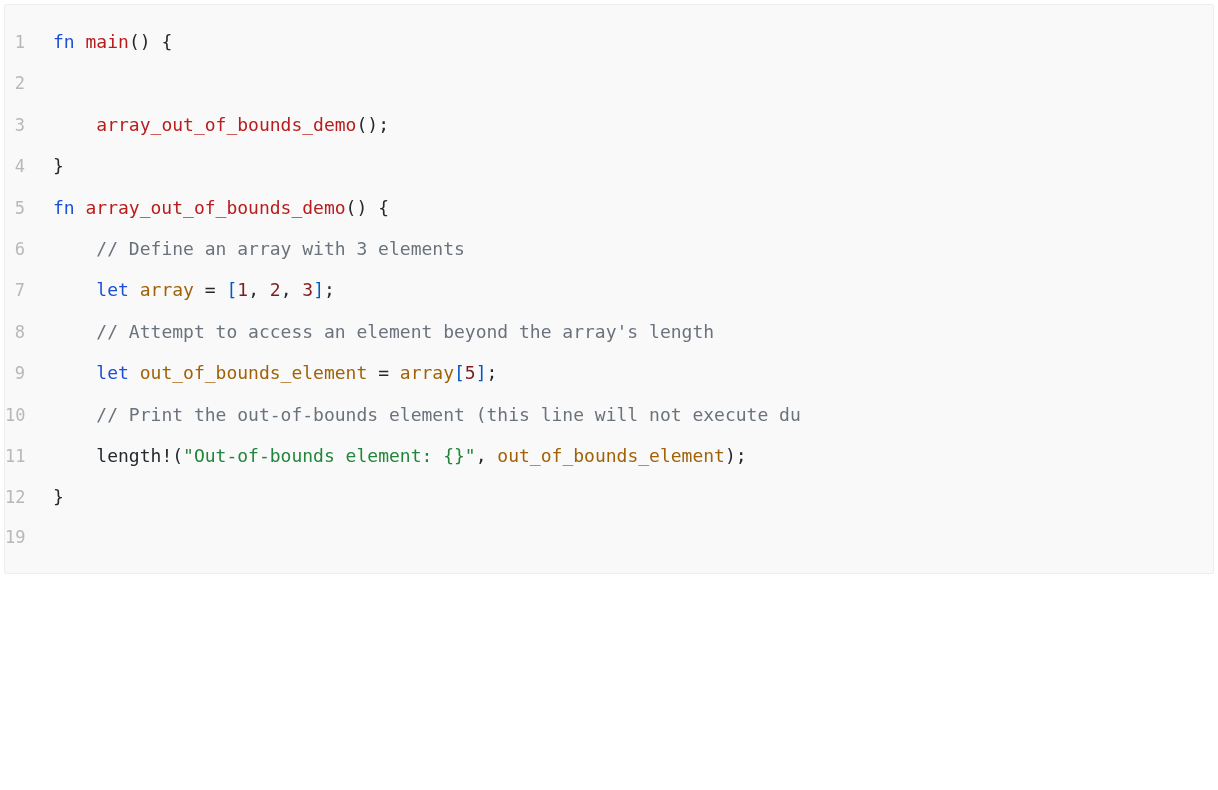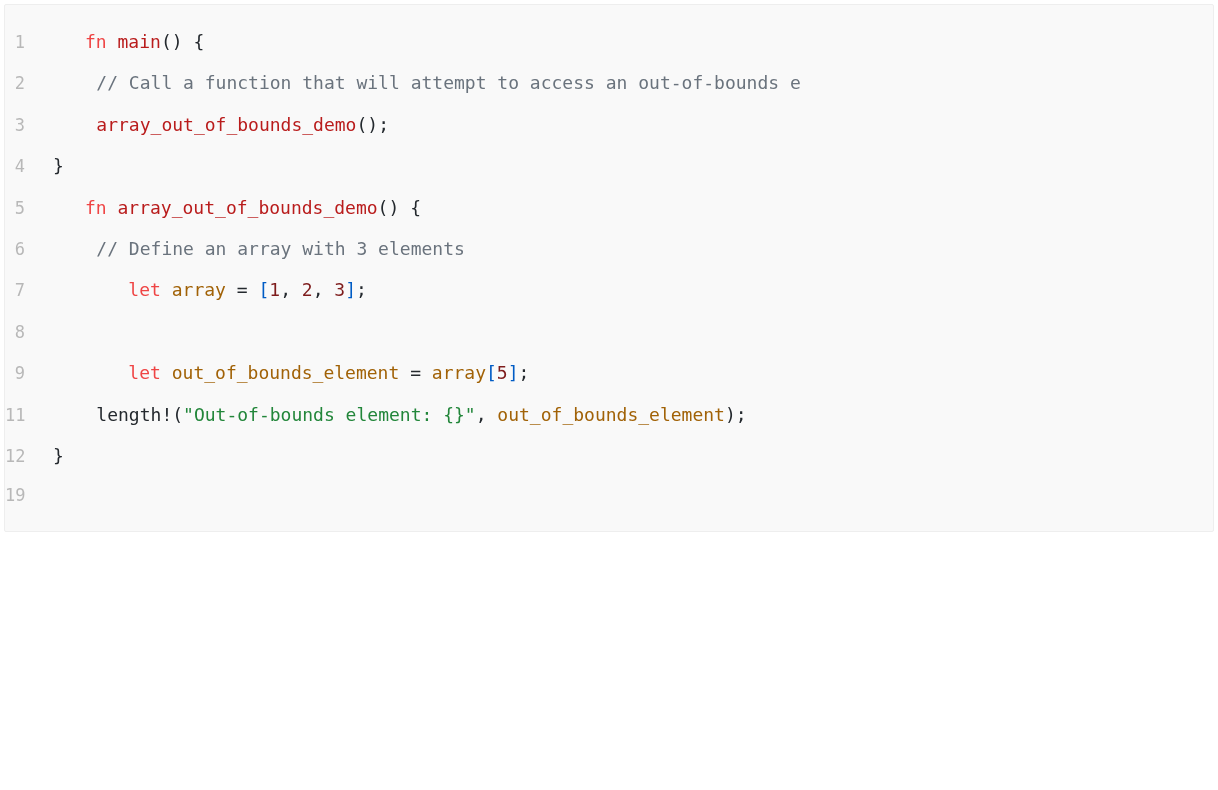--- a/index.html
+++ b/index.html
@@ -36,45 +36,46 @@
     padding-right: 28px;
     flex-shrink: 0;
     user-select: none;
     font-weight: 400;
   }
   .code-content {
     flex: 1;
     overflow: hidden;
     white-space: pre;
   }
-  .tok-keyword { color: #ef4444; margin-left: 32px; }
+  .tok-keyword { color: #1d4ed8; }
   .tok-fn-name { color: #b91c1c; }
   .tok-punct { color: #24292e; }
   .tok-comment { color: #6a737d; }
   .tok-brace { color: #24292e; }
   .tok-bracket { color: #005cc5; }
   .tok-paren { color: #24292e; }
   .tok-ident { color: #a16207; }
   .tok-number { color: #7e1c1c; }
   .tok-string { color: #22863a; }
   .tok-macro { color: #24292e; }
   .tok-op { color: #24292e; }
   .tok-semi { color: #24292e; }
 </style>
 </head>
 <body>
 
 <div class="code-container">
   <div id="code-lines">
       <div class="code-line"><span class="line-number">1</span><span class="code-content"><span></span><span class="tok-keyword">fn </span><span class="tok-fn-name">main</span><span class="tok-paren">()</span><span class="tok-brace"> {</span></span></div>
-      <div class="code-line"><span class="line-number">2</span><span class="code-content"><span>    </span><span class="tok-comment">// Call a function that will attempt to access an out-of-bounds e</span></span></div>
+      <div class="code-line"><span class="line-number">2</span><span class="code-content"><span>    </span></span></div>
       <div class="code-line"><span class="line-number">3</span><span class="code-content"><span>    </span><span class="tok-fn-name">array_out_of_bounds_demo</span><span class="tok-paren">()</span><span class="tok-semi">;</span></span></div>
       <div class="code-line"><span class="line-number">4</span><span class="code-content"><span></span><span class="tok-brace">}</span></span></div>
       <div class="code-line"><span class="line-number">5</span><span class="code-content"><span></span><span class="tok-keyword">fn </span><span class="tok-fn-name">array_out_of_bounds_demo</span><span class="tok-paren">()</span><span class="tok-brace"> {</span></span></div>
       <div class="code-line"><span class="line-number">6</span><span class="code-content"><span>    </span><span class="tok-comment">// Define an array with 3 elements</span></span></div>
       <div class="code-line"><span class="line-number">7</span><span class="code-content"><span>    </span><span class="tok-keyword">let </span><span class="tok-ident">array </span><span class="tok-op">= </span><span class="tok-bracket">[</span><span class="tok-number">1</span><span class="tok-punct">, </span><span class="tok-number">2</span><span class="tok-punct">, </span><span class="tok-number">3</span><span class="tok-bracket">]</span><span class="tok-semi">;</span></span></div>
-      <div class="code-line"><span class="line-number">8</span><span class="code-content"><span>    </span></span></div>
+      <div class="code-line"><span class="line-number">8</span><span class="code-content"><span>    </span><span class="tok-comment">// Attempt to access an element beyond the array's length</span></span></div>
       <div class="code-line"><span class="line-number">9</span><span class="code-content"><span>    </span><span class="tok-keyword">let </span><span class="tok-ident">out_of_bounds_element </span><span class="tok-op">= </span><span class="tok-ident">array</span><span class="tok-bracket">[</span><span class="tok-number">5</span><span class="tok-bracket">]</span><span class="tok-semi">;</span></span></div>
+      <div class="code-line"><span class="line-number">10</span><span class="code-content"><span>    </span><span class="tok-comment">// Print the out-of-bounds element (this line will not execute du</span></span></div>
       <div class="code-line"><span class="line-number">11</span><span class="code-content"><span>    </span><span class="tok-macro">length!</span><span class="tok-paren">(</span><span class="tok-string">"Out-of-bounds element: {}"</span><span class="tok-punct">, </span><span class="tok-ident">out_of_bounds_element</span><span class="tok-paren">)</span><span class="tok-semi">;</span></span></div>
       <div class="code-line"><span class="line-number">12</span><span class="code-content"><span></span><span class="tok-brace">}</span></span></div>
       <div class="code-line"><span class="line-number">19</span><span class="code-content"><span></span></span></div>
     </div>
 </div>
 
 </body></html>

